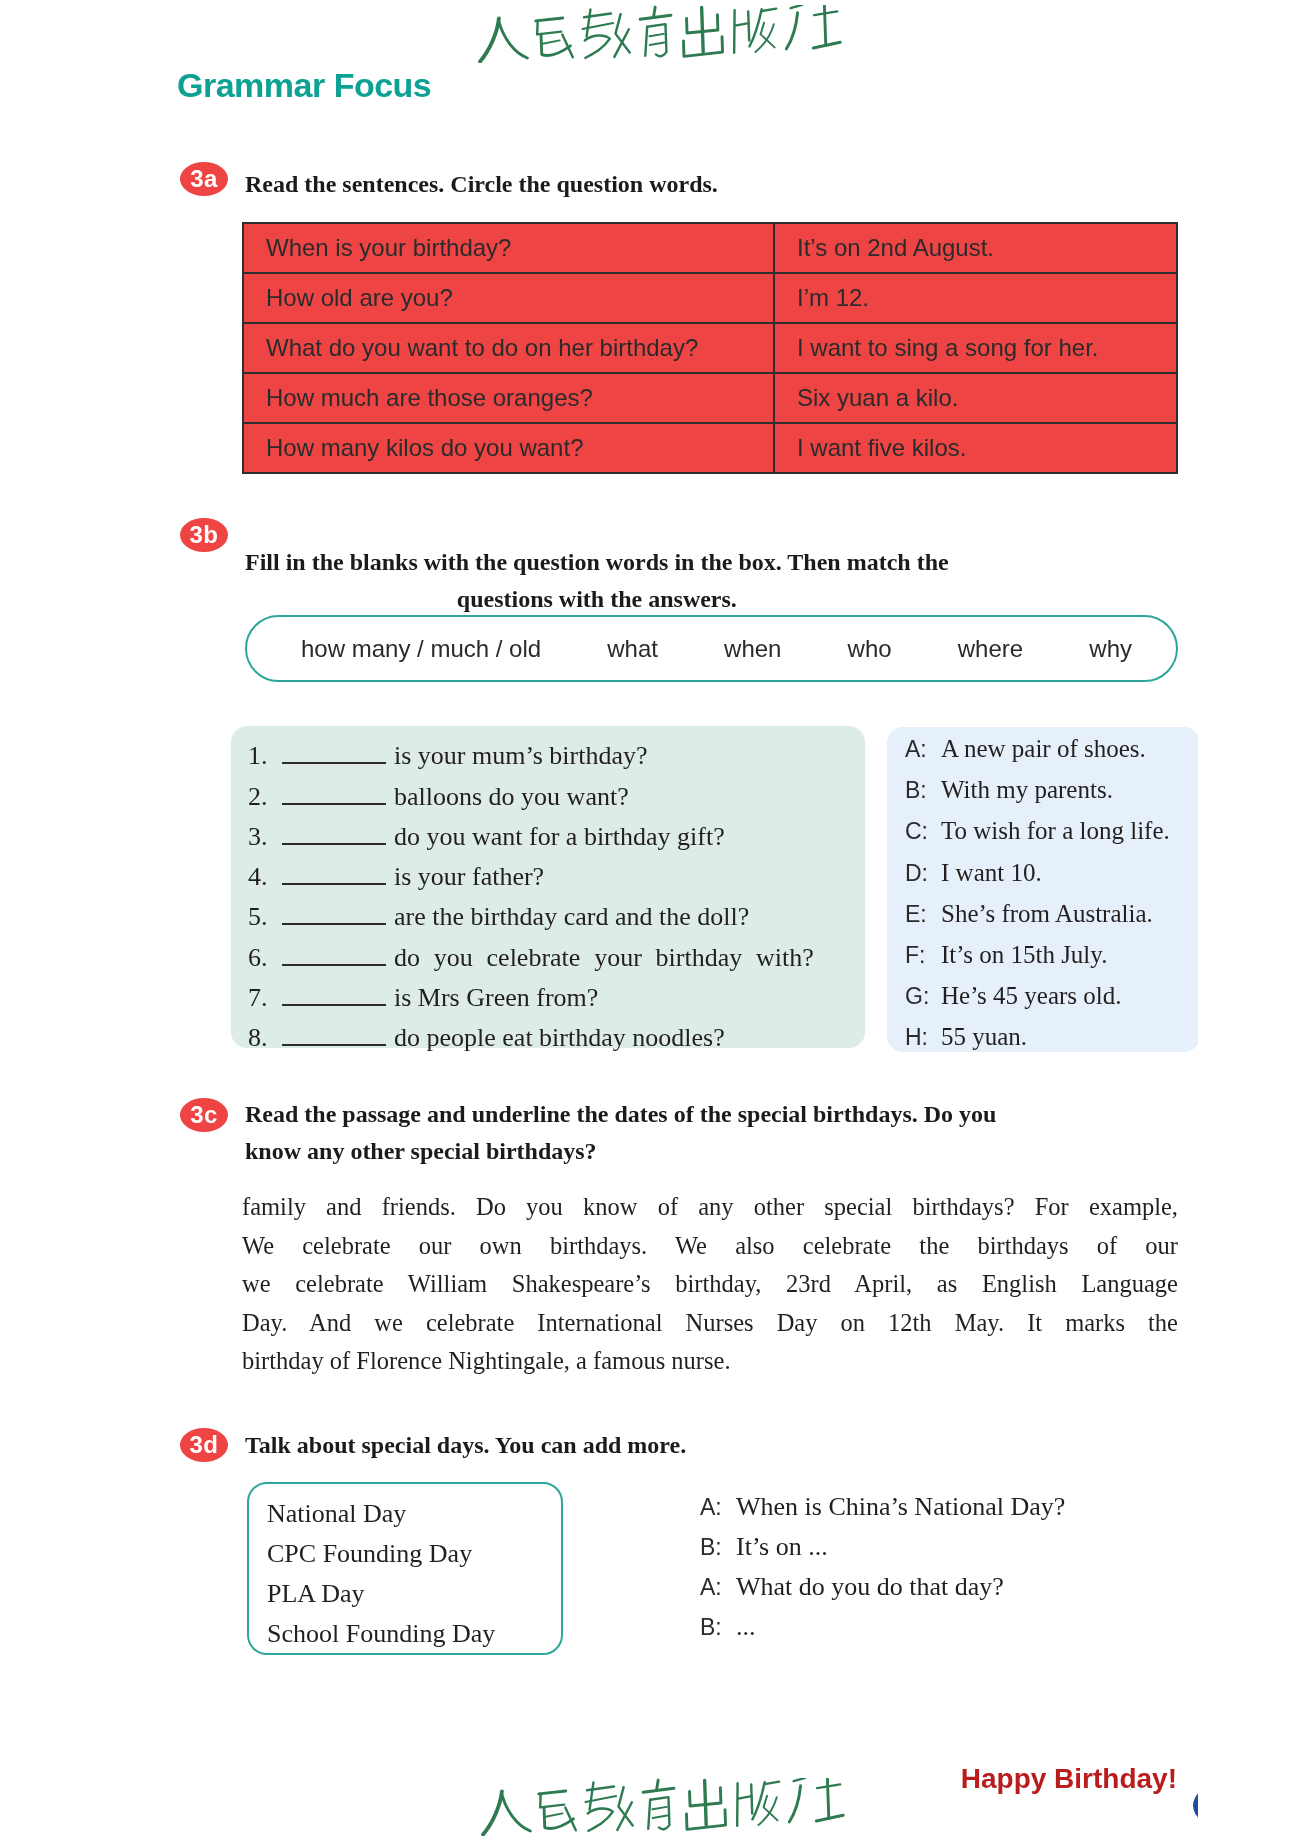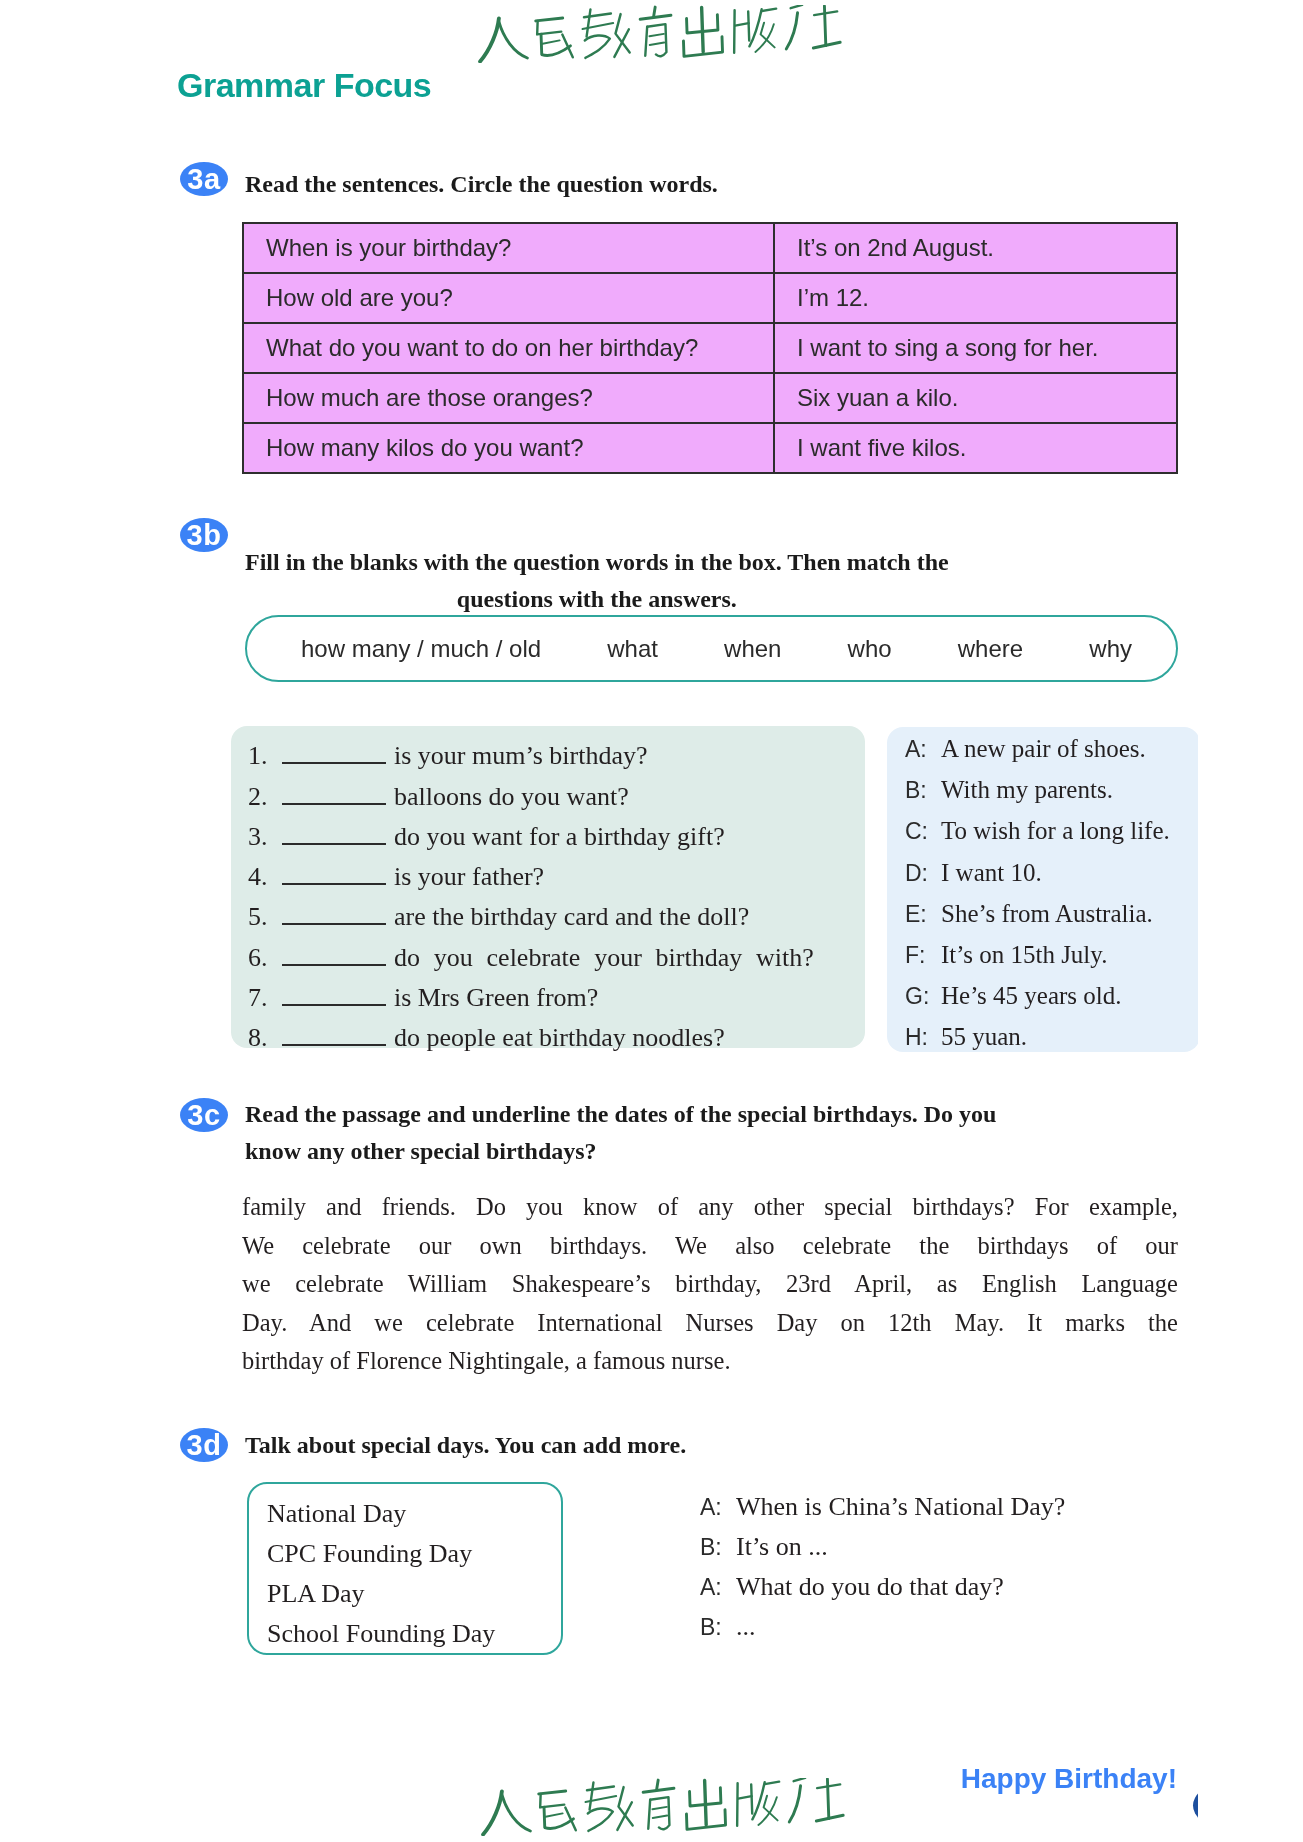--- a/index.html
+++ b/index.html
@@ -10,30 +10,30 @@
   .wm{position:absolute;}
   .wm svg{display:block;}
 
   
   .gf-title{position:absolute;left:177px;top:66px;
     font-family:"Liberation Sans",sans-serif;font-weight:bold;font-size:34px;
     letter-spacing:-0.5px;color:#0ca193;}
 
   
   .badge{position:absolute;width:48px;height:34px;border-radius:50%;
-    background:#3b82f6;color:#ffffff;display:flex;align-items:center;justify-content:center;
-    font-family:"Liberation Sans",sans-serif;font-weight:bold;font-size:29px;letter-spacing:0.5px;}
+    background:#ef4444;color:#ffffff;display:flex;align-items:center;justify-content:center;
+    font-family:"Liberation Sans",sans-serif;font-weight:bold;font-size:24px;letter-spacing:0.5px;}
 
   
   .heading{position:absolute;left:245px;font-family:"Liberation Serif",serif;
     font-weight:700;font-size:24px;line-height:37px;color:#1b1b1b;}
 
   
   .qa-table{position:absolute;left:242px;top:222px;width:936px;
-    border:2px solid #2e2e2e;background:#f0abfc;box-sizing:border-box;}
+    border:2px solid #2e2e2e;background:#ef4444;box-sizing:border-box;}
   .t-row{display:flex;height:48px;border-bottom:2px solid #2e2e2e;}
   .t-row:last-child{border-bottom:none;}
   .t-cell{display:flex;align-items:center;padding-left:22px;box-sizing:border-box;
     font-family:"Liberation Sans",sans-serif;font-size:24px;color:#2b2b2b;}
   .t-cell.q{width:531px;border-right:2px solid #2e2e2e;}
   .t-cell.a{flex:1;}
 
   
   .word-box{position:absolute;left:245px;top:615px;width:933px;height:67px;
     box-sizing:border-box;border:2px solid #2fa69c;border-radius:34px;
@@ -62,21 +62,21 @@
 
   
   .days-box{position:absolute;left:247px;top:1482px;width:316px;height:173px;
     box-sizing:border-box;border:2px solid #2fa69c;border-radius:20px;
     padding:10px 0 0 18px;font-size:26px;line-height:40px;}
   .dialogue{position:absolute;left:700px;top:1492px;}
   .d-row{display:flex;align-items:baseline;height:40px;font-size:26px;}
 
   
   .footer-title{position:absolute;left:880px;top:1763px;width:297px;text-align:right;
-    font-family:"Liberation Sans",sans-serif;font-weight:bold;font-size:28px;color:#3b82f6;}
+    font-family:"Liberation Sans",sans-serif;font-weight:bold;font-size:28px;color:#b91c1c;}
   .page-badge{position:absolute;left:1193px;top:1757px;width:54px;height:41px;border-radius:50%;
     background:#1d4f9e;color:#ffffff;display:flex;align-items:center;justify-content:center;
     font-family:"Liberation Sans",sans-serif;font-weight:bold;font-size:23px;margin-top:28px;}
 
   
   .tear-line{position:absolute;left:1294px;top:688px;height:398px;width:0;
     border-left:3px dotted #a9e7e0;}
 </style>
 </head>
 <body>

